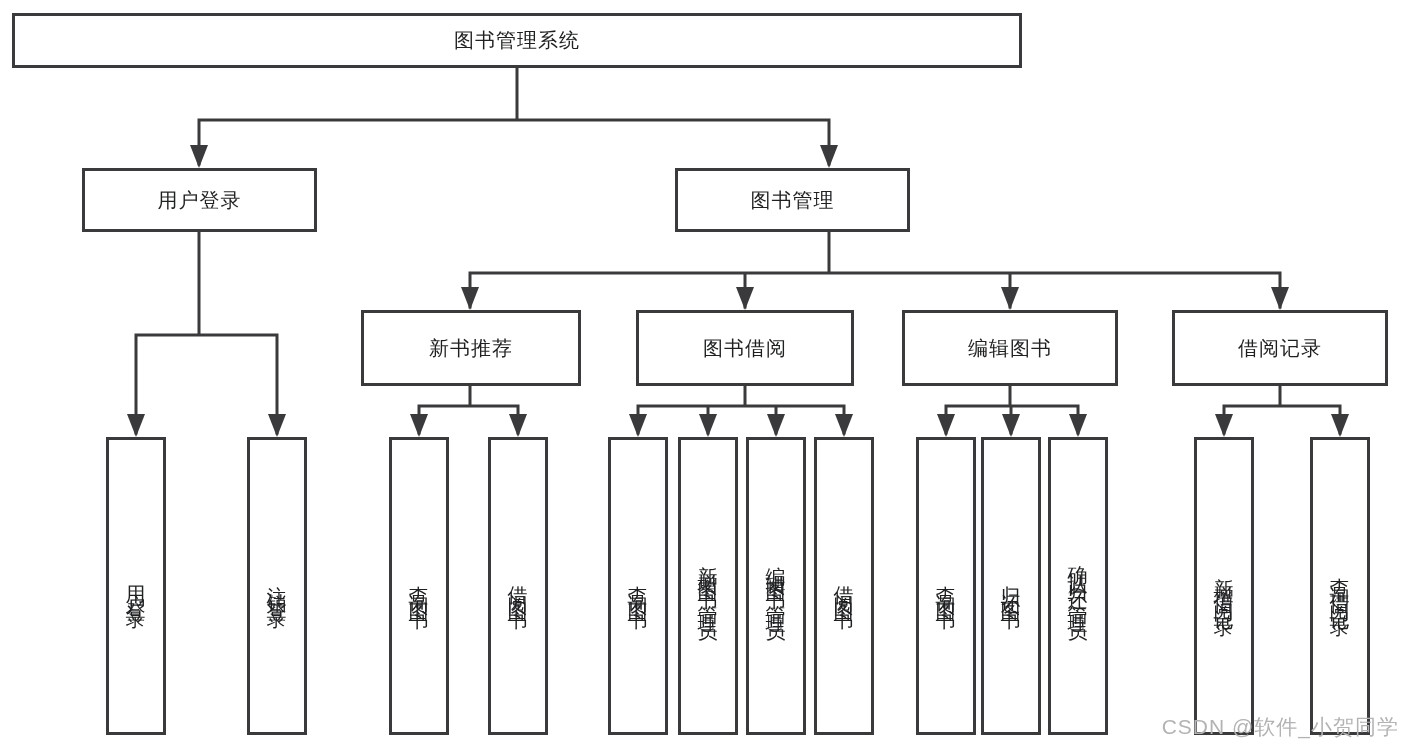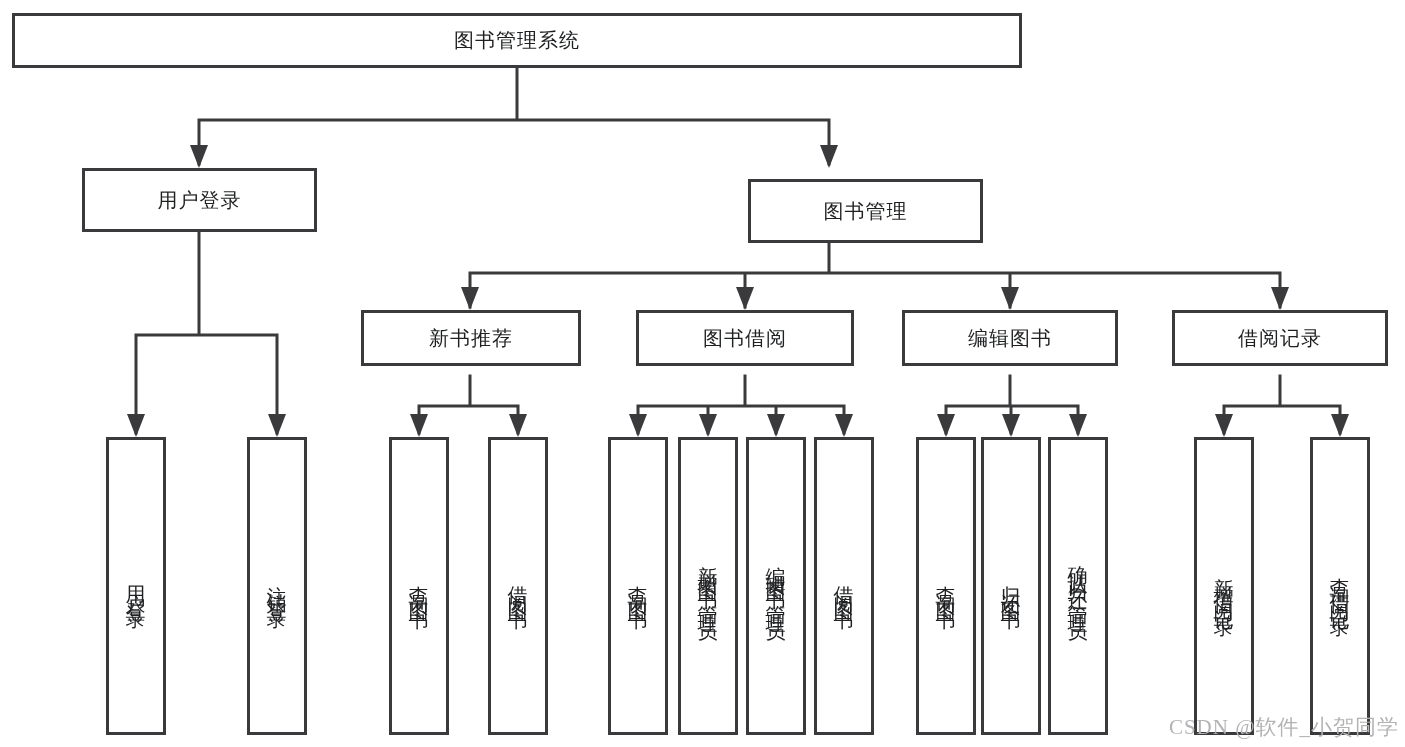--- a/index.html
+++ b/index.html
@@ -1,21 +1,21 @@
 <!DOCTYPE html>
 <html><head>
 <meta charset="utf-8">
 <style>
   html, body { margin: 0; padding: 0; background: #ffffff; }
   #canvas {
     position: relative;
     width: 1405px;
     height: 747px;
     background: #ffffff;
-    font-family: Liberation Serif, serif;
+    font-family: Liberation Sans, sans-serif;
     overflow: hidden;
   }
   #connectors {
     position: absolute;
     left: 0; top: 0;
     width: 1405px; height: 747px;
   }
   .node {
     position: absolute;
     box-sizing: border-box;
@@ -35,21 +35,21 @@
     top: 437px;
     height: 298px;
   }
   .leaf .vtext {
     writing-mode: vertical-rl;
     text-orientation: mixed;
     letter-spacing: 8px;
     line-height: 1;
     font-weight: 500;
   }
-  .lvl2 { top: 310px; height: 56px; }
+  .lvl2 { top: 310px; height: 76px; }
   .watermark {
     position: absolute;
     right: 6px;
     bottom: 6px;
     font-size: 21px;
     color: #b3b3b5;
     letter-spacing: 1px;
     white-space: nowrap;
   }
   .cline { stroke: #3a3a3c; stroke-width: 3; fill: none; stroke-linecap: square; }
@@ -96,21 +96,21 @@
     <polygon class="ahead" points="1331,414 1349,414 1340,437"></polygon>
   </svg>
 
   <div class="node" style="left:12px; top:13px; width:1010px; height:55px;">
     <span>图书管理系统</span>
   </div>
 
   <div class="node" style="left:82px; top:168px; width:235px; height:64px;">
     <span>用户登录</span>
   </div>
-  <div class="node" style="left:748px; top:168px; width:235px; height:64px;margin-top:11px;">
+  <div class="node" style="left:675px; top:168px; width:235px; height:64px;">
     <span>图书管理</span>
   </div>
 
   <div class="node lvl2" style="left:361px; width:220px;">
     <span>新书推荐</span>
   </div>
   <div class="node lvl2" style="left:636px; width:218px;text-align:center;">
     <span>图书借阅</span>
   </div>
   <div class="node lvl2" style="left:902px; width:216px;">

